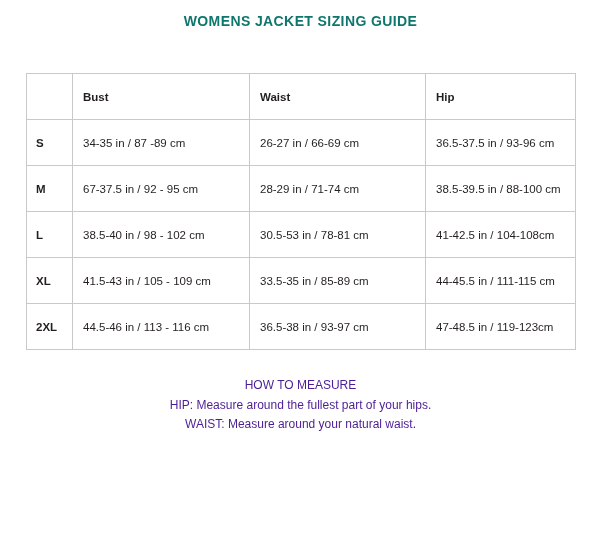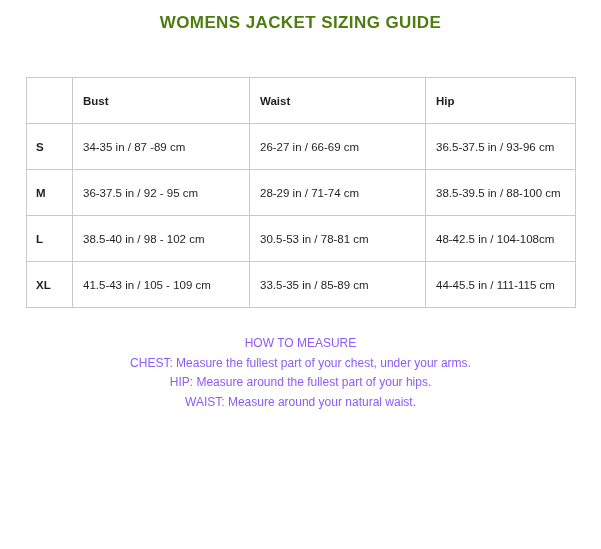--- a/index.html
+++ b/index.html
@@ -15,24 +15,24 @@
     -webkit-font-smoothing: antialiased;
   }
   .page {
     position: relative;
     width: 601px;
     height: 549px;
     box-sizing: border-box;
   }
   .title {
     text-align: center;
-    font-size: 17px;
+    font-size: 14px;
     font-weight: bold;
     letter-spacing: 0.4px;
-    color: #4d7c0f;
+    color: #0f766e;
     padding-top: 13px;
   }
   .table-wrap {
     margin: 44px 26px 0 26px;
   }
   table.size-table {
     border-collapse: collapse;
     width: 549px;
     table-layout: fixed;
   }
@@ -66,21 +66,21 @@
   table.size-table tbody th.size-cell {
     font-weight: bold;
     text-align: left;
     padding-left: 9px;
   }
   .measure {
     margin-top: 26px;
     text-align: center;
     font-size: 12px;
     line-height: 19.5px;
-    color: #8b5cf6;
+    color: #4c1d95;
   }
   .measure div {
     white-space: nowrap;
   }
 </style>
 </head>
 <body>
 
 <div class="page">
 
@@ -104,40 +104,45 @@
       </thead>
       <tbody>
         <tr>
           <th class="size-cell">S</th>
           <td>34-35 in / 87 -89 cm</td>
           <td>26-27 in / 66-69 cm</td>
           <td>36.5-37.5 in / 93-96 cm</td>
         </tr>
         <tr>
           <th class="size-cell">M</th>
-          <td>36-37.5 in / 92 - 95 cm</td>
+          <td>67-37.5 in / 92 - 95 cm</td>
           <td>28-29 in / 71-74 cm</td>
           <td>38.5-39.5 in / 88-100 cm</td>
         </tr>
         <tr>
           <th class="size-cell">L</th>
           <td>38.5-40 in / 98 - 102 cm</td>
           <td>30.5-53 in / 78-81 cm</td>
-          <td>48-42.5 in / 104-108cm</td>
+          <td>41-42.5 in / 104-108cm</td>
         </tr>
         <tr>
           <th class="size-cell">XL</th>
           <td>41.5-43 in / 105 - 109 cm</td>
           <td>33.5-35 in / 85-89 cm</td>
           <td>44-45.5 in / 111-115 cm</td>
         </tr>
+        <tr>
+          <th class="size-cell">2XL</th>
+          <td>44.5-46 in / 113 - 116 cm</td>
+          <td>36.5-38 in / 93-97 cm</td>
+          <td>47-48.5 in / 119-123cm</td>
+        </tr>
       </tbody>
     </table>
   </div>
 
   <div class="measure">
     <div>HOW TO MEASURE</div>
-    <div>CHEST: Measure the fullest part of your chest, under your arms.</div>
     <div>HIP: Measure around the fullest part of your hips.</div>
     <div>WAIST: Measure around your natural waist.</div>
   </div>
 
 </div>
 
 </body></html>

